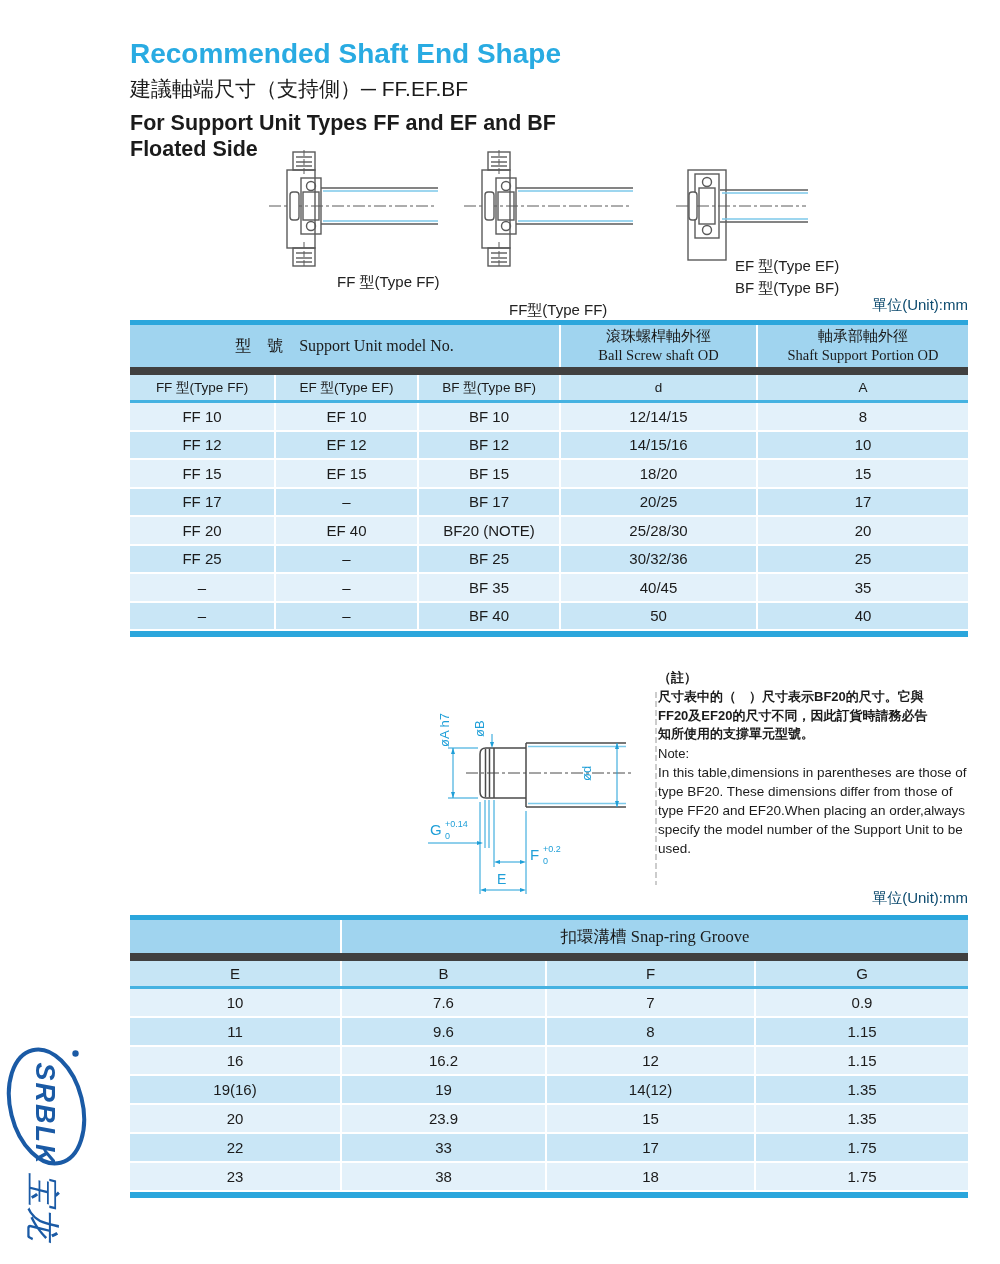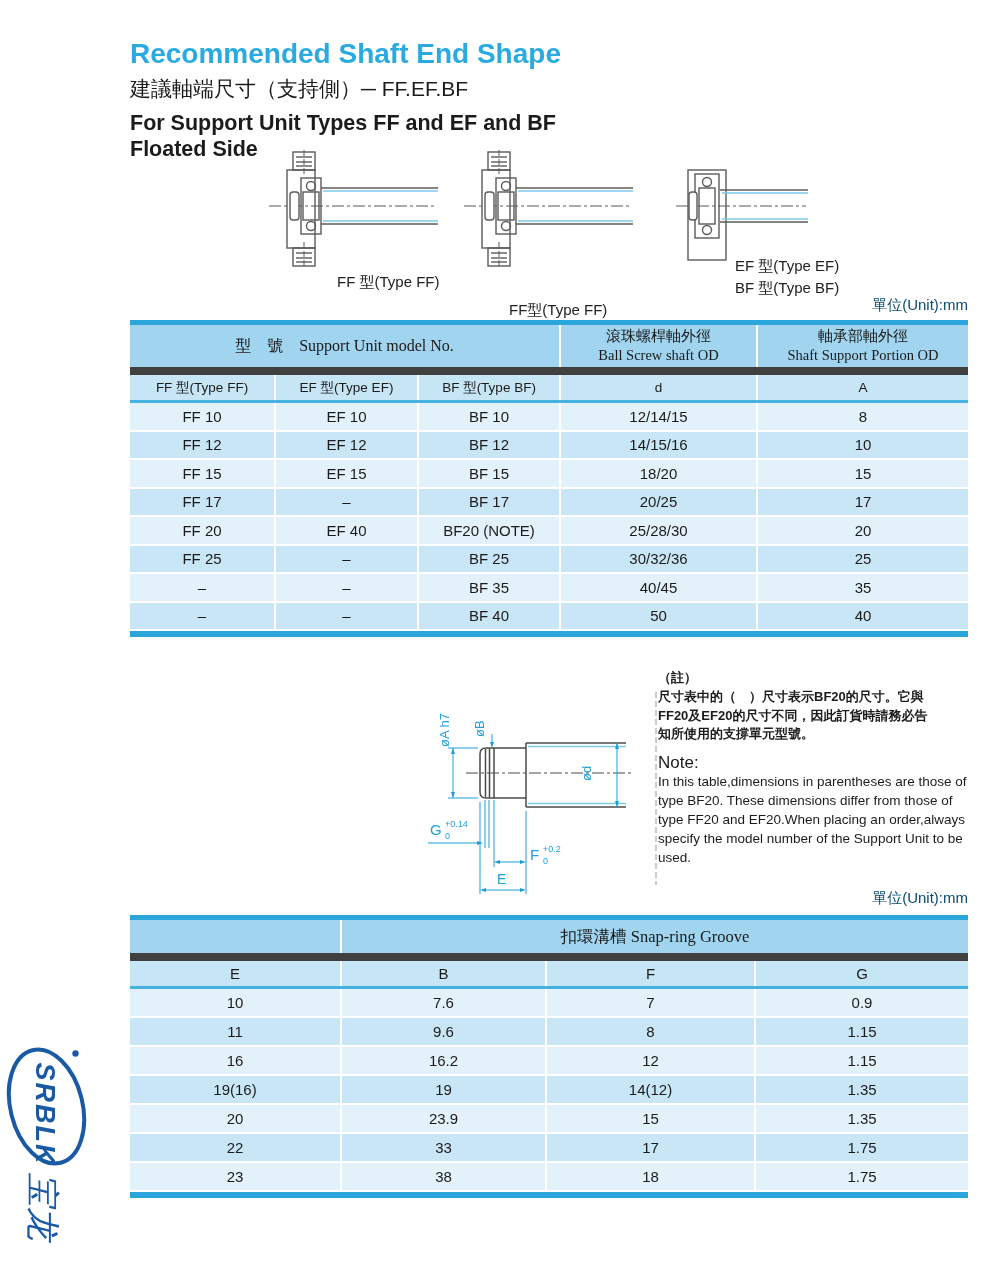--- a/index.html
+++ b/index.html
@@ -55,21 +55,21 @@
   .g-prof line, .g-prof path { stroke:#4a4a4a; stroke-width:1.5; fill:none; }
   .g-dim line { stroke:var(--dim,#1F9FD8); stroke-width:1; }
   .g-dim polygon { fill:var(--dim,#1F9FD8); stroke:none; }
   .dimtxt { fill:var(--dim,#1F9FD8); font-family:"Liberation Sans",sans-serif; }
   .shaftcyan line { stroke:#7cc9ea; stroke-width:1.3; }
 
   
   .note { position:absolute; left:658px; top:668px; width:320px; }
   .nz { font-size:13px; font-weight:bold; line-height:18.5px; white-space:pre-line; }
   .nz-t { font-size:13px; font-weight:bold; line-height:20px; }
-  .ne-t { font-size:17px; margin-top:9px; line-height:19px; }
+  .ne-t { font-size:13px; margin-top:0; line-height:19px; }
   .ne { font-size:13.5px; line-height:19px; white-space:pre-line; }
 
   
   .logo { position:absolute; left:-54px; top:1102px; width:200px; height:85px;
           transform:rotate(90deg); }
   .logotext { fill:var(--logo,#1A5AA5); font-weight:bold; font-style:italic; letter-spacing:2px; }
   .logocjk  { fill:var(--logo,#1A5AA5); font-style:italic; font-family:"DejaVu Serif", serif; }
 </style>
 </head>
 <body>

